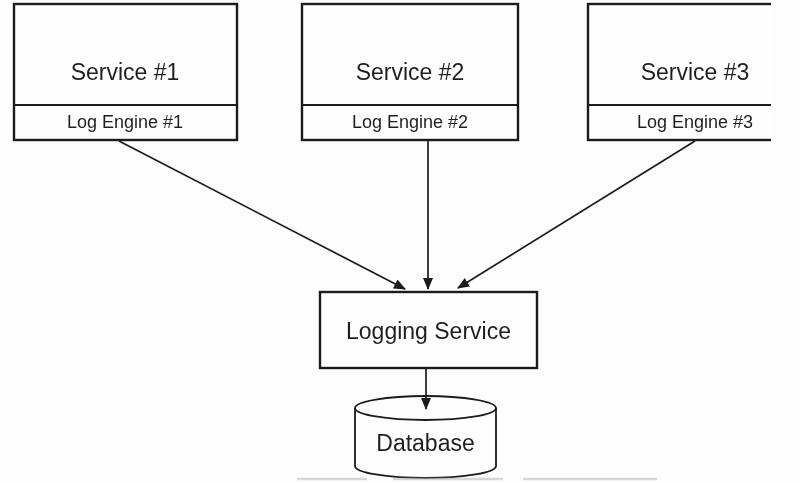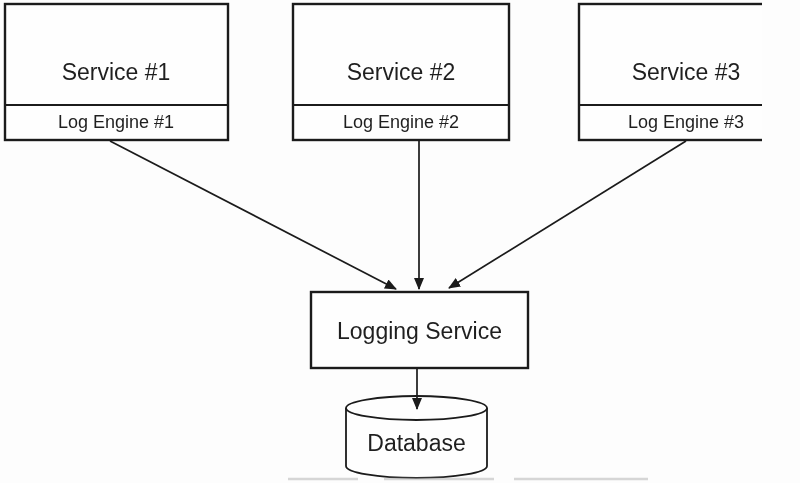--- a/index.html
+++ b/index.html
@@ -6,20 +6,21 @@
     margin: 0;
     padding: 0;
     background: #fdfdfd;
   }
   .stage {
     position: relative;
     width: 762px;
     height: 483px;
     background: #fdfdfd;
     overflow: hidden;
+    margin-left: 9px;
   }
   svg { display: block; }
   .node {
     fill: #fefefe;
     stroke: #1b1b1b;
     stroke-width: 2.4;
   }
   .divider {
     stroke: #1b1b1b;
     stroke-width: 2.2;

